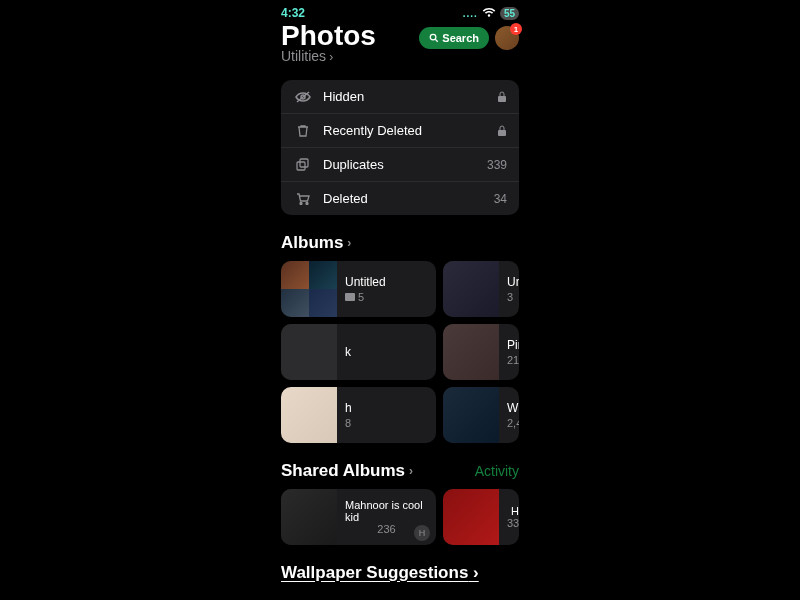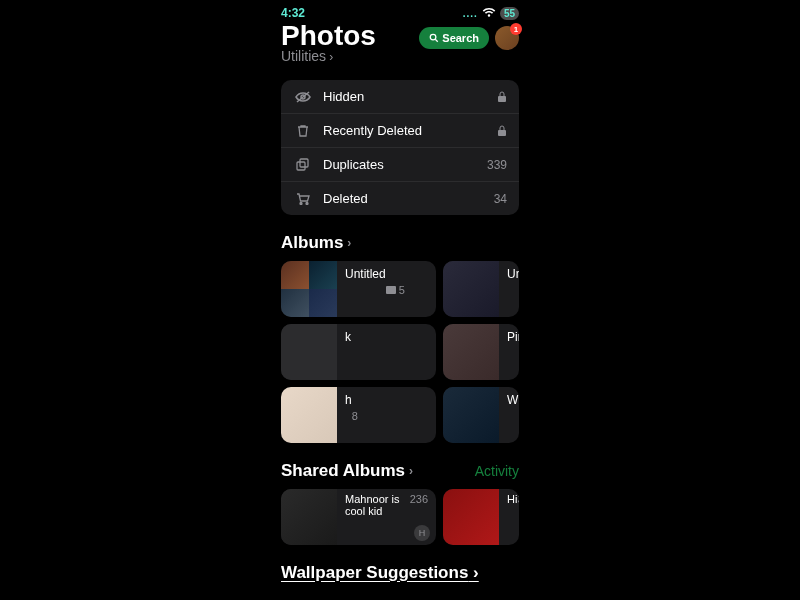--- a/index.html
+++ b/index.html
@@ -27,38 +27,38 @@
 .section-header { display: flex; align-items: center; justify-content: space-between; padding: 0 14px 8px; }
 .section-title { color: #fff; font-size: 17px; font-weight: 700; display: flex; align-items: center; gap: 4px; }
 .chev { color: #8e8e93; font-size: 12px; }
 .activity-link { color: #15803d; font-size: 14px; }
 .album-grid { padding: 0 14px; display: flex; flex-direction: column; gap: 7px; margin-bottom: 18px; }
 .album-row { display: flex; gap: 7px; }
 .album-card { background: #1c1c1e; border-radius: 10px; display: flex; overflow: hidden; height: 56px; }
 .album-card.left { width: 155px; flex-shrink: 0; }
 .album-card.right { flex: 1; min-width: 0; }
 .album-thumb { width: 56px; height: 56px; background: #2c2c2e; flex-shrink: 0; }
-.album-info { padding: 6px 8px; display: flex; color: #fff; font-size: 12px; overflow: hidden; }
+.album-info { padding: 6px 8px; display: flex; flex-direction: column; justify-content: center; color: #fff; font-size: 12px; overflow: hidden; }
 .album-count { color: #8e8e93; font-size: 11px; display: flex; align-items: center; gap: 3px; margin-top: 2px; }
 .thumb-grid { display: grid; grid-template-columns: 1fr 1fr; grid-template-rows: 1fr 1fr; width: 56px; height: 56px; }
 .thumb-grid > div { background: #2c2c2e; }
 .tg1 { background: linear-gradient(135deg,#5a3020,#8b5030) !important; }
 .tg2 { background: linear-gradient(135deg,#0a2030,#1a4050) !important; }
 .tg3 { background: linear-gradient(135deg,#203040,#405060) !important; }
 .tg4 { background: linear-gradient(135deg,#1a2a4a,#2a3a5a) !important; }
 .thumb-img1 { background: linear-gradient(135deg,#2a2a3a,#1a1a2a) !important; }
 .thumb-img2 { background: linear-gradient(135deg,#4a3a3a,#3a2a2a) !important; }
 .thumb-img3 { background: linear-gradient(135deg,#e8d8c8,#d8c8b8) !important; }
 .thumb-img4 { background: linear-gradient(135deg,#1a2a3a,#0a1a2a) !important; }
 .thumb-img6 { background: linear-gradient(135deg,#2a2a2a,#1a1a1a) !important; }
 .thumb-img7 { background: linear-gradient(135deg,#8a1010,#b01818) !important; }
 .shared-card { background: #1c1c1e; border-radius: 10px; display: flex; overflow: hidden; height: 56px; }
 .shared-card.left { width: 155px; flex-shrink: 0; }
 .shared-card.right { flex: 1; }
-.shared-info { padding: 4px 8px; display: flex; justify-content: center; color: #fff; font-size: 11px; flex: 1; position: relative; }
+.shared-info { padding: 4px 8px; display: flex; flex-direction: column; justify-content: center; color: #fff; font-size: 11px; flex: 1; position: relative; align-items: center; }
 .shared-count { color: #8e8e93; font-size: 11px; }
 .mini-avatar { position: absolute; bottom: 4px; right: 6px; width: 16px; height: 16px; border-radius: 50%; background: #3a3a3c; color: #8e8e93; font-size: 9px; display: flex; align-items: center; justify-content: center; }
 .wallpaper-section { padding: 0 14px; }
 .wallpaper-title { color: #fff; font-size: 17px; font-weight: 700; text-decoration: underline; text-decoration-color: #fff; text-underline-offset: 3px; }
 svg { display: block; }
 </style>
 </head>
 <body>
 
 <div class="phone">

